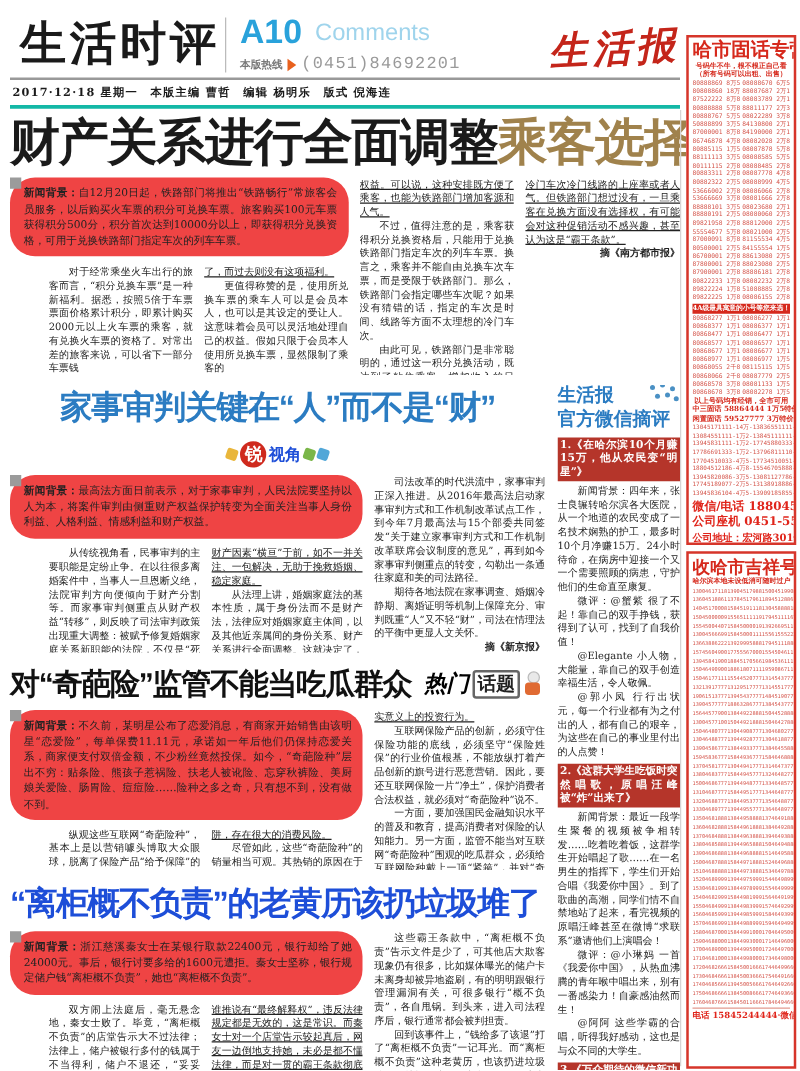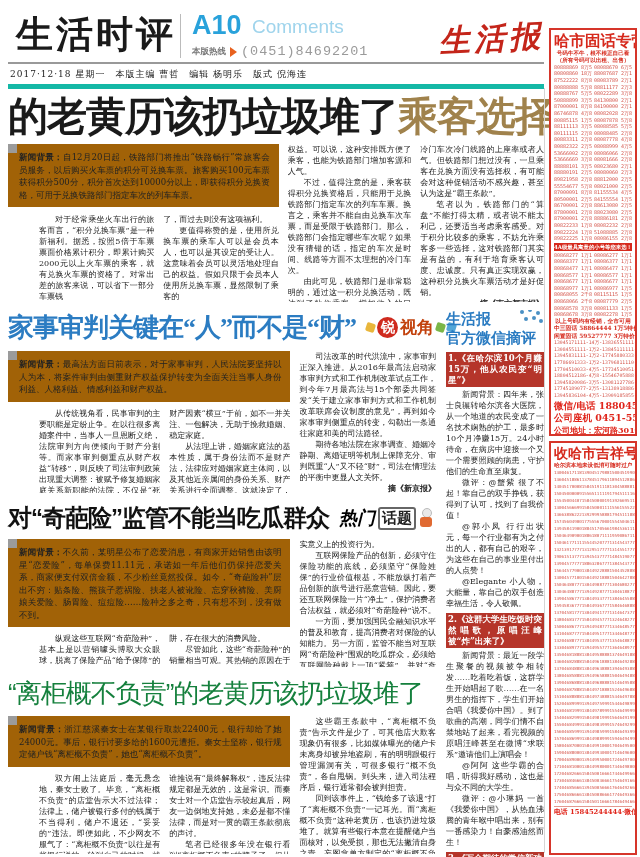--- a/index.html
+++ b/index.html
@@ -14,62 +14,62 @@
        font-family:"Liberation Sans",sans-serif;}
   .comments{position:absolute;left:244px;top:12px;color:#9fd4ec;font-size:19px;
        font-family:"Liberation Sans",sans-serif;}
   .hotline{position:absolute;left:184px;top:40px;display:flex;align-items:center;gap:4px;}
   .hotline .lbl{font-size:8.5px;color:#777;font-weight:bold;}
   .tri{width:0;height:0;border-left:7px solid #e8611e;border-top:5px solid transparent;
        border-bottom:5px solid transparent;}
   .hotline .num{font-size:13.5px;color:#9a9a9a;letter-spacing:1px;font-family:Liberation Mono, monospace;}
   .paper-logo{position:absolute;right:0px;top:14px;color:#c4251a;font-size:31px;font-weight:900;
        font-style:italic;letter-spacing:4px;transform:rotate(-3deg);font-family:"DejaVu Serif",serif;}
-  .dateline{border-top:2px solid #999;border-bottom:5px solid #14b8a6;padding:4px 2px 3px;
-       font-size:9px;font-weight:normal;letter-spacing:1px;}
+  .dateline{border-top:2px solid #999;border-bottom:3px solid #14b8a6;padding:4px 2px 3px;
+       font-size:9px;font-weight:bold;letter-spacing:1px;}
   
   .headline1{margin:5px 0 6px;font-size:40px;font-weight:900;letter-spacing:-1px;line-height:1.1;
        font-family:"Liberation Sans",sans-serif;white-space:nowrap;}
   .headline1 .gold{color:#a0824c;}
   
   .cols{display:flex;gap:9px;}
   .col{flex:1;overflow:hidden;text-align:justify;min-width:0;}
   .col p{margin:0;text-indent:2em;font-size:8px;line-height:11px;color:#222;}
-  .col p.cont{text-indent:0;}
+  .col p.cont{text-indent:0;text-decoration:underline;}
   .pair{display:flex;flex-direction:column;min-width:0;}
   .pair .two{display:flex;gap:9px;flex:1;min-height:0;margin-left:31px;}
-  .bgbox{position:relative;background:#a16207;padding:7px 9px 6px 11px;text-align:justify;
-       font-size:8.5px;line-height:12.5px;color:#222;}
+  .bgbox{position:relative;background:#ef4444;padding:7px 9px 6px 11px;text-align:justify;
+       font-size:8.5px;line-height:12.5px;color:#222;border-radius:20px;}
   .bgbox::before{content:"";position:absolute;left:0;top:0;width:9px;height:9px;background:#9b9b9b;}
   .bgbox b{font-weight:900;}
   .src{font-weight:900;text-align:right;font-size:8px;margin-top:2px;text-indent:0 !important;}
   .a1{height:158px;}
   .a1 .pair{width:50.5%;}
   .a1 .bgbox{margin-bottom:7px;}
   
   .lower{display:flex;gap:10px;margin-top:8px;}
   .left-zone{width:428px;}
   .rail{flex:1;min-width:0;overflow:hidden;height:548px;}
   .art{margin-bottom:9px;}
-  .hl2{color:#2b7cc2;font-size:26px;font-weight:900;font-family:Liberation Serif, serif;
-       letter-spacing:-1px;white-space:nowrap;display:flex;align-items:center;gap:10px;margin-bottom:6px;}
+  .hl2{color:#2b7cc2;font-size:26px;font-weight:900;font-family:Liberation Sans, sans-serif;
+       letter-spacing:-1px;white-space:nowrap;display:flex;align-items:center;gap:10px;margin-bottom:6px;flex-direction:column;}
   .hl3{color:#111;font-size:24px;font-weight:900;font-family:Liberation Sans, sans-serif;
        letter-spacing:-1px;white-space:nowrap;display:flex;align-items:center;gap:10px;margin-bottom:5px;}
-  .hl4{color:#15803d;font-size:26px;font-weight:400;font-family:"Liberation Sans",sans-serif;
+  .hl4{color:#1d4ed8;font-size:26px;font-weight:700;font-family:"Liberation Sans",sans-serif;
        letter-spacing:-1px;white-space:nowrap;margin-bottom:5px;}
   .art-body{display:flex;gap:9px;}
   .art-body .pair{width:66%;}
   .art-body .bgbox{margin-bottom:6px;}
   .b2{height:142px;} .b3{height:128px;} .b4{height:138px;}
   
   .rui{display:inline-flex;align-items:center;gap:2px;position:relative;}
   .rui .sq{width:9px;height:9px;border-radius:2px;transform:rotate(18deg);}
   .rui .r{width:21px;height:21px;background:#cf2a1e;color:#fff;border-radius:50%;font-size:14px;
        display:flex;align-items:center;justify-content:center;font-weight:900;}
-  .rui .t{font-size:17px;font-weight:900;color:#c2410c;letter-spacing:0;}
+  .rui .t{font-size:13px;font-weight:900;color:#1d4ed8;letter-spacing:0;}
   .hot{display:inline-flex;align-items:center;gap:3px;}
   .hot .h{color:#000000;font-size:18px;font-weight:900;font-style:italic;letter-spacing:0;}
   .hot .t{color:#222;font-size:15px;font-weight:900;border:2px solid #666;border-radius:3px;
        padding:0 2px;letter-spacing:0;}
   .figure{position:relative;width:14px;height:20px;}
   .figure .head{position:absolute;left:3px;top:0;width:8px;height:8px;border-radius:50%;background:#e9e9e9;border:1px solid #bbb;}
   .figure .bodyp{position:absolute;left:1px;top:9px;width:12px;height:10px;border-radius:3px;background:#e06a32;}
   
   .rail-title{color:#2b7cc2;font-size:15px;font-weight:900;line-height:1.25;
        font-family:"Liberation Sans",sans-serif;position:relative;margin-bottom:4px;}
@@ -121,21 +121,21 @@
       <div class="hotline">
         <span class="lbl">本版热线</span>
         <span class="tri"></span>
         <span class="num">(0451)84692201</span>
       </div>
       <div class="paper-logo">生活报</div>
     </div>
     <div class="dateline">2017·12·18 星期一　本版主编 曹哲　编辑 杨明乐　版式 倪海连</div>
 
     <div class="headline1">
-      <span>的老黄历该扔垃圾堆了</span><span class="gold">乘客选择权</span>
+      <span>财产关系进行全面调整</span><span class="gold">乘客选择权</span>
     </div>
 
     <div class="cols a1">
       <div class="pair">
         <div class="bgbox">
           <b>新闻背景：</b><span>自12月20日起，铁路部门将推出“铁路畅行”常旅客会员服务，以后购买火车票的积分可兑换车票。旅客购买100元车票获得积分500分，积分首次达到10000分以上，即获得积分兑换资格，可用于兑换铁路部门指定车次的列车车票。</span>
         </div>
         <div class="two">
           <div class="col">
               <p>对于经常乘坐火车出行的旅客而言，“积分兑换车票”是一种新福利。据悉，按照5倍于车票票面价格累计积分，即累计购买2000元以上火车票的乘客，就有兑换火车票的资格了。对常出差的旅客来说，可以省下一部分车票钱</p>
@@ -146,21 +146,20 @@
             </div>
         </div>
       </div>
       <div class="col">
           <p class="cont">权益。可以说，这种安排既方便了乘客，也能为铁路部门增加客源和人气。</p>
           <p>不过，值得注意的是，乘客获得积分兑换资格后，只能用于兑换铁路部门指定车次的列车车票。换言之，乘客并不能自由兑换车次车票，而是受限于铁路部门。那么，铁路部门会指定哪些车次呢？如果没有猜错的话，指定的车次是时间、线路等方面不太理想的冷门车次。</p>
           <p>由此可见，铁路部门是非常聪明的，通过这一积分兑换活动，既达到了粘住乘客、增加收入的目的，又能提升</p>
         </div>
       <div class="col">
         <p class="cont">冷门车次冷门线路的上座率或者人气。但铁路部门想过没有，一旦乘客在兑换方面没有选择权，有可能会对这种促销活动不感兴趣，甚至认为这是“霸王条款”。</p>
-          <p>笔者以为，铁路部门的“算盘”不能打得太精，或者说不能太利己，还要适当考虑乘客感受。对于积分比较多的乘客，不妨允许乘客多一些选择，这对铁路部门其实是有益的，有利于培育乘客认可度、忠诚度。只有真正实现双赢，这种积分兑换火车票活动才是好促销。</p>
           <p class="src">摘《南方都市报》</p>
       </div>
     </div>
 
     <div class="lower">
       <div class="left-zone">
 
         <div class="art">
           <div class="hl2">
             <span>家事审判关键在“人”而不是“财”</span>
@@ -266,26 +265,26 @@
               <i></i>
               <i></i>
             </span>
           <br>
           <span>官方微信摘评</span>
         </div>
         <div id="wechat-items">
             <div class="witem-title">1.《在哈尔滨10个月赚15万，他从农民变“明星”》</div>
             <p>新闻背景：四年来，张士良辗转哈尔滨各大医院，从一个地道的农民变成了一名技术娴熟的护工，最多时10个月净赚15万。24小时待命，在病房中迎接一个又一个需要照顾的病患，守护他们的生命直至康复。</p>
             <p>微评：@蟹紫 很了不起！靠自己的双手挣钱，获得到了认可，找到了自我价值！</p>
+            <p>@Elegante 小人物，大能量，靠自己的双手创造幸福生活，令人敬佩。</p>
             <p>@郭小凤 行行出状元，每一个行业都有为之付出的人，都有自己的艰辛，为这些在自己的事业里付出的人点赞！</p>
-            <p>@Elegante 小人物，大能量，靠自己的双手创造幸福生活，令人敬佩。</p>
             <div class="witem-title">2.《这群大学生吃饭时突然唱歌，原唱汪峰被“炸”出来了》</div>
             <p>新闻背景：最近一段学生聚餐的视频被争相转发……吃着吃着饭，这群学生开始唱起了歌……在一名男生的指挥下，学生们开始合唱《我爱你中国》。到了歌曲的高潮，同学们情不自禁地站了起来，看完视频的原唱汪峰甚至在微博“求联系”邀请他们上演唱会！</p>
+            <p>微评：@小琳妈 一首《我爱你中国》，从热血沸腾的青年喉中唱出来，别有一番感染力！自豪感油然而生！</p>
             <p>@阿阿 这些学霸的合唱，听得我好感动，这也是与众不同的大学生。</p>
-            <p>微评：@小琳妈 一首《我爱你中国》，从热血沸腾的青年喉中唱出来，别有一番感染力！自豪感油然而生！</p>
             <div class="witem-title">3.《万众期待的微信新功能来了！网友感动哭：我终于有了重生的机会》</div>
           </div>
 
       </div>
     </div>
   </div>
 
   <div class="vrule"></div>
 
   <div class="sidebar">

